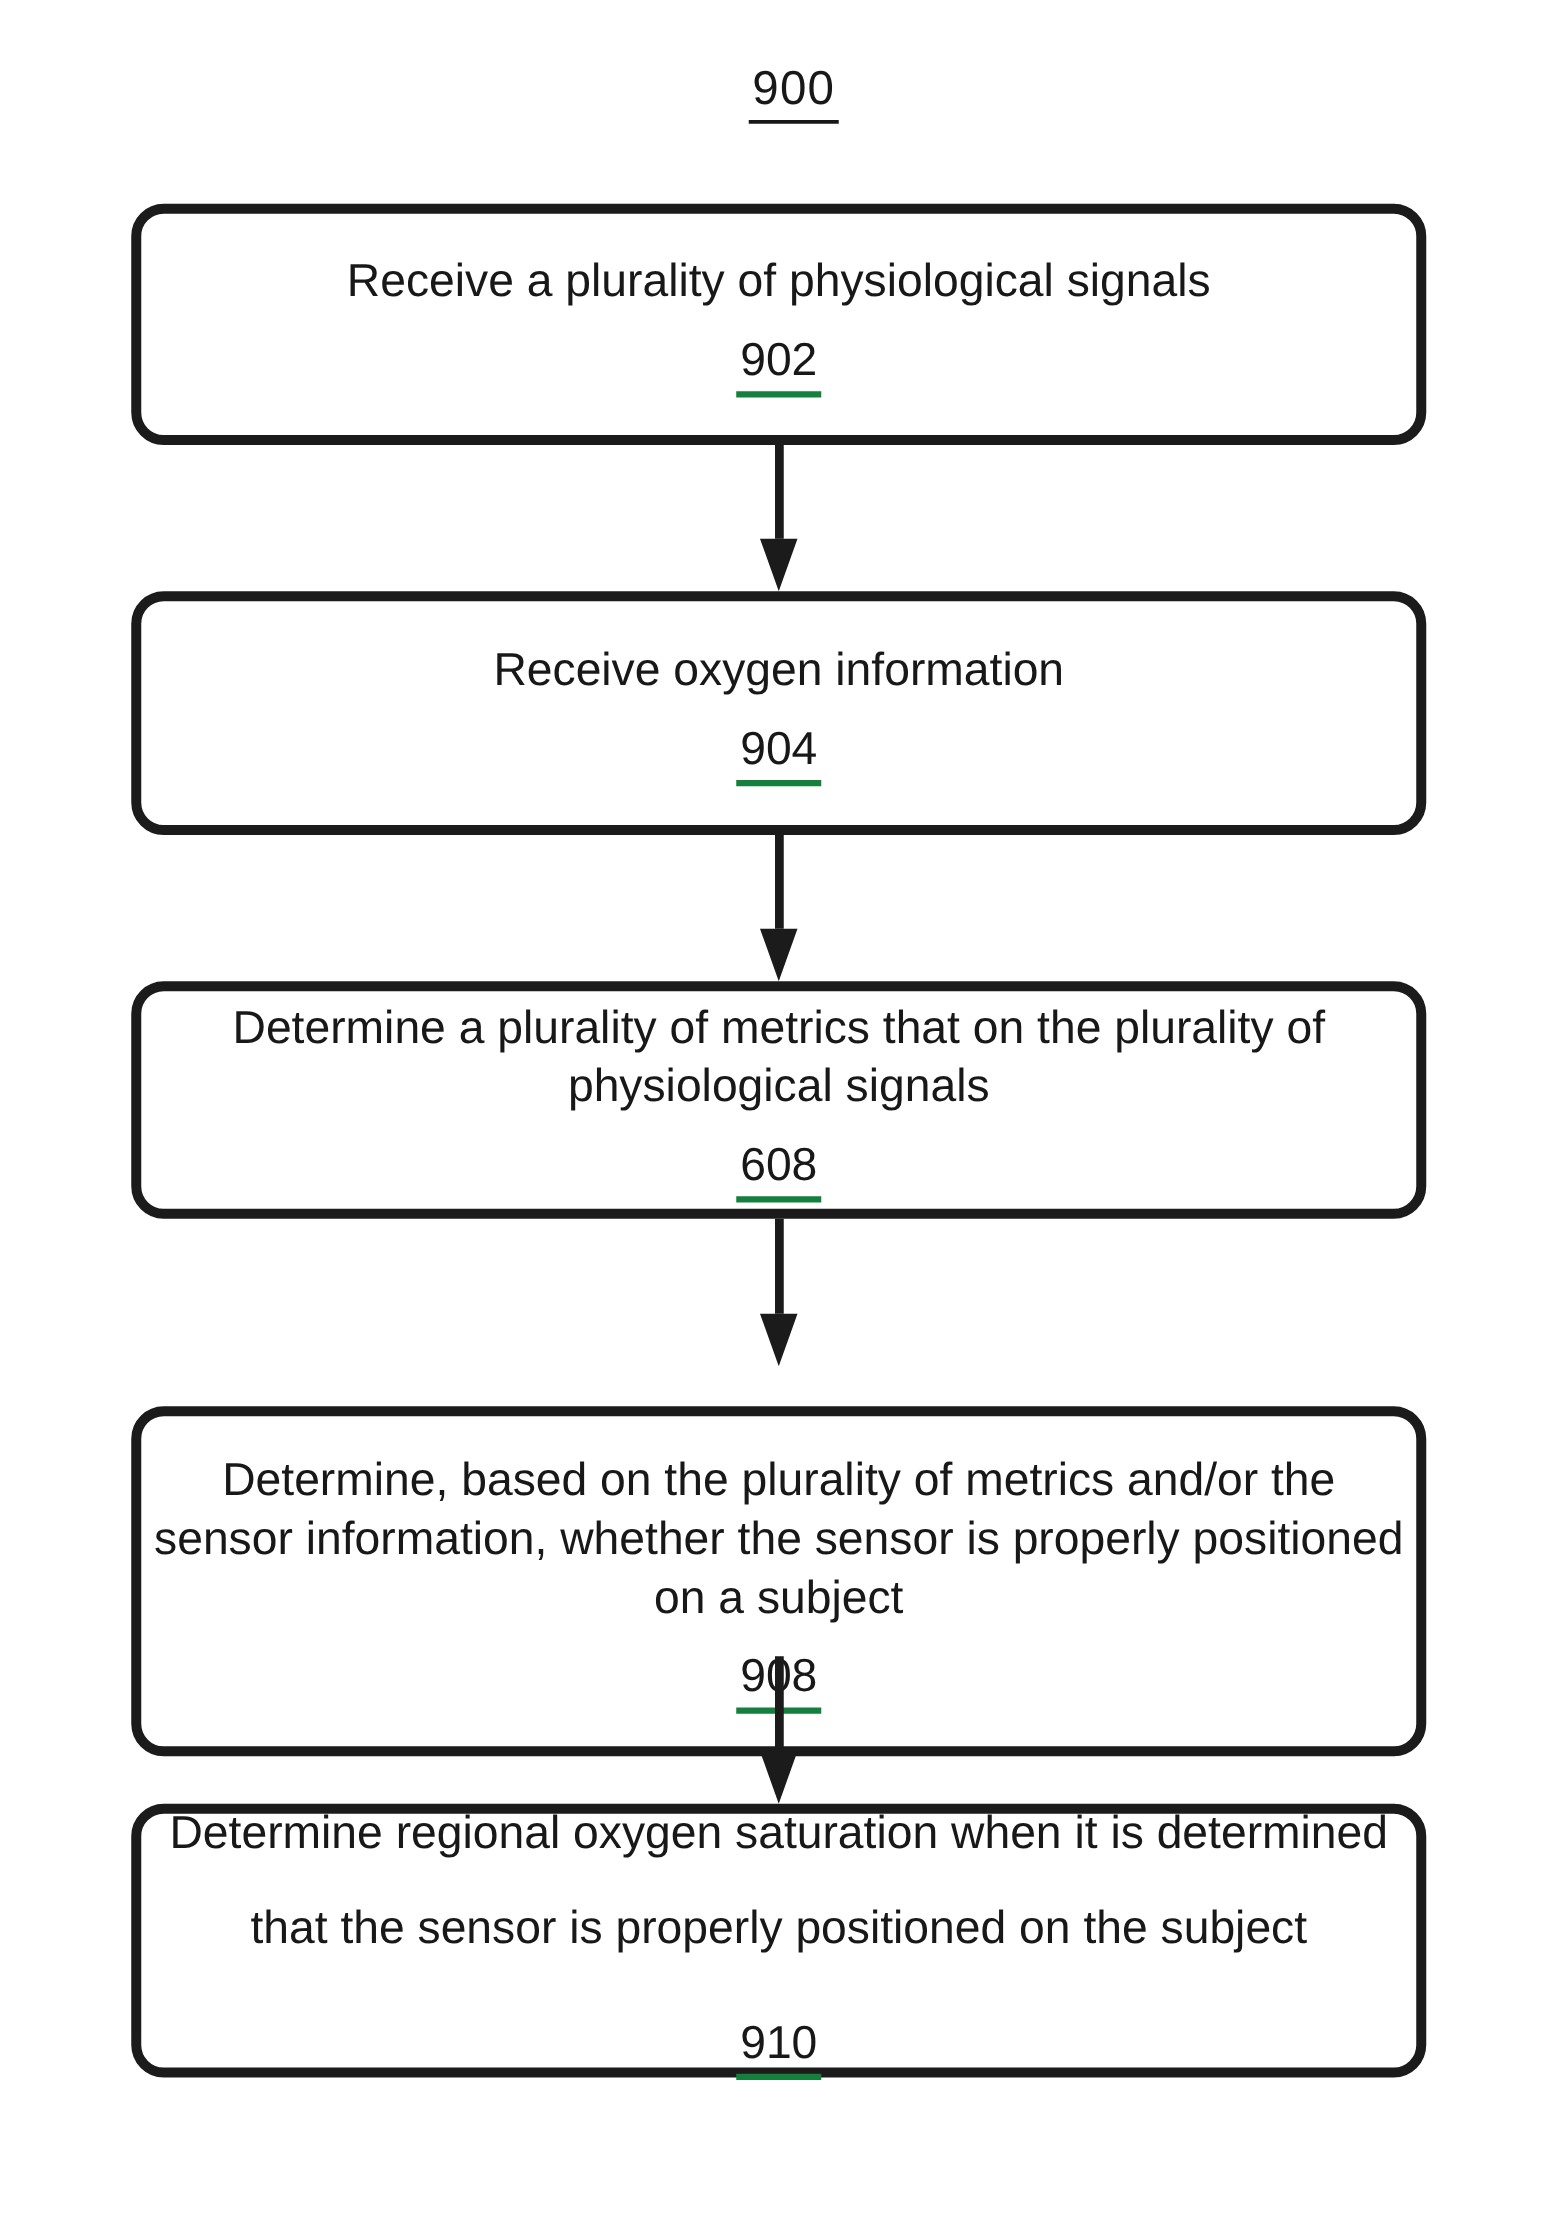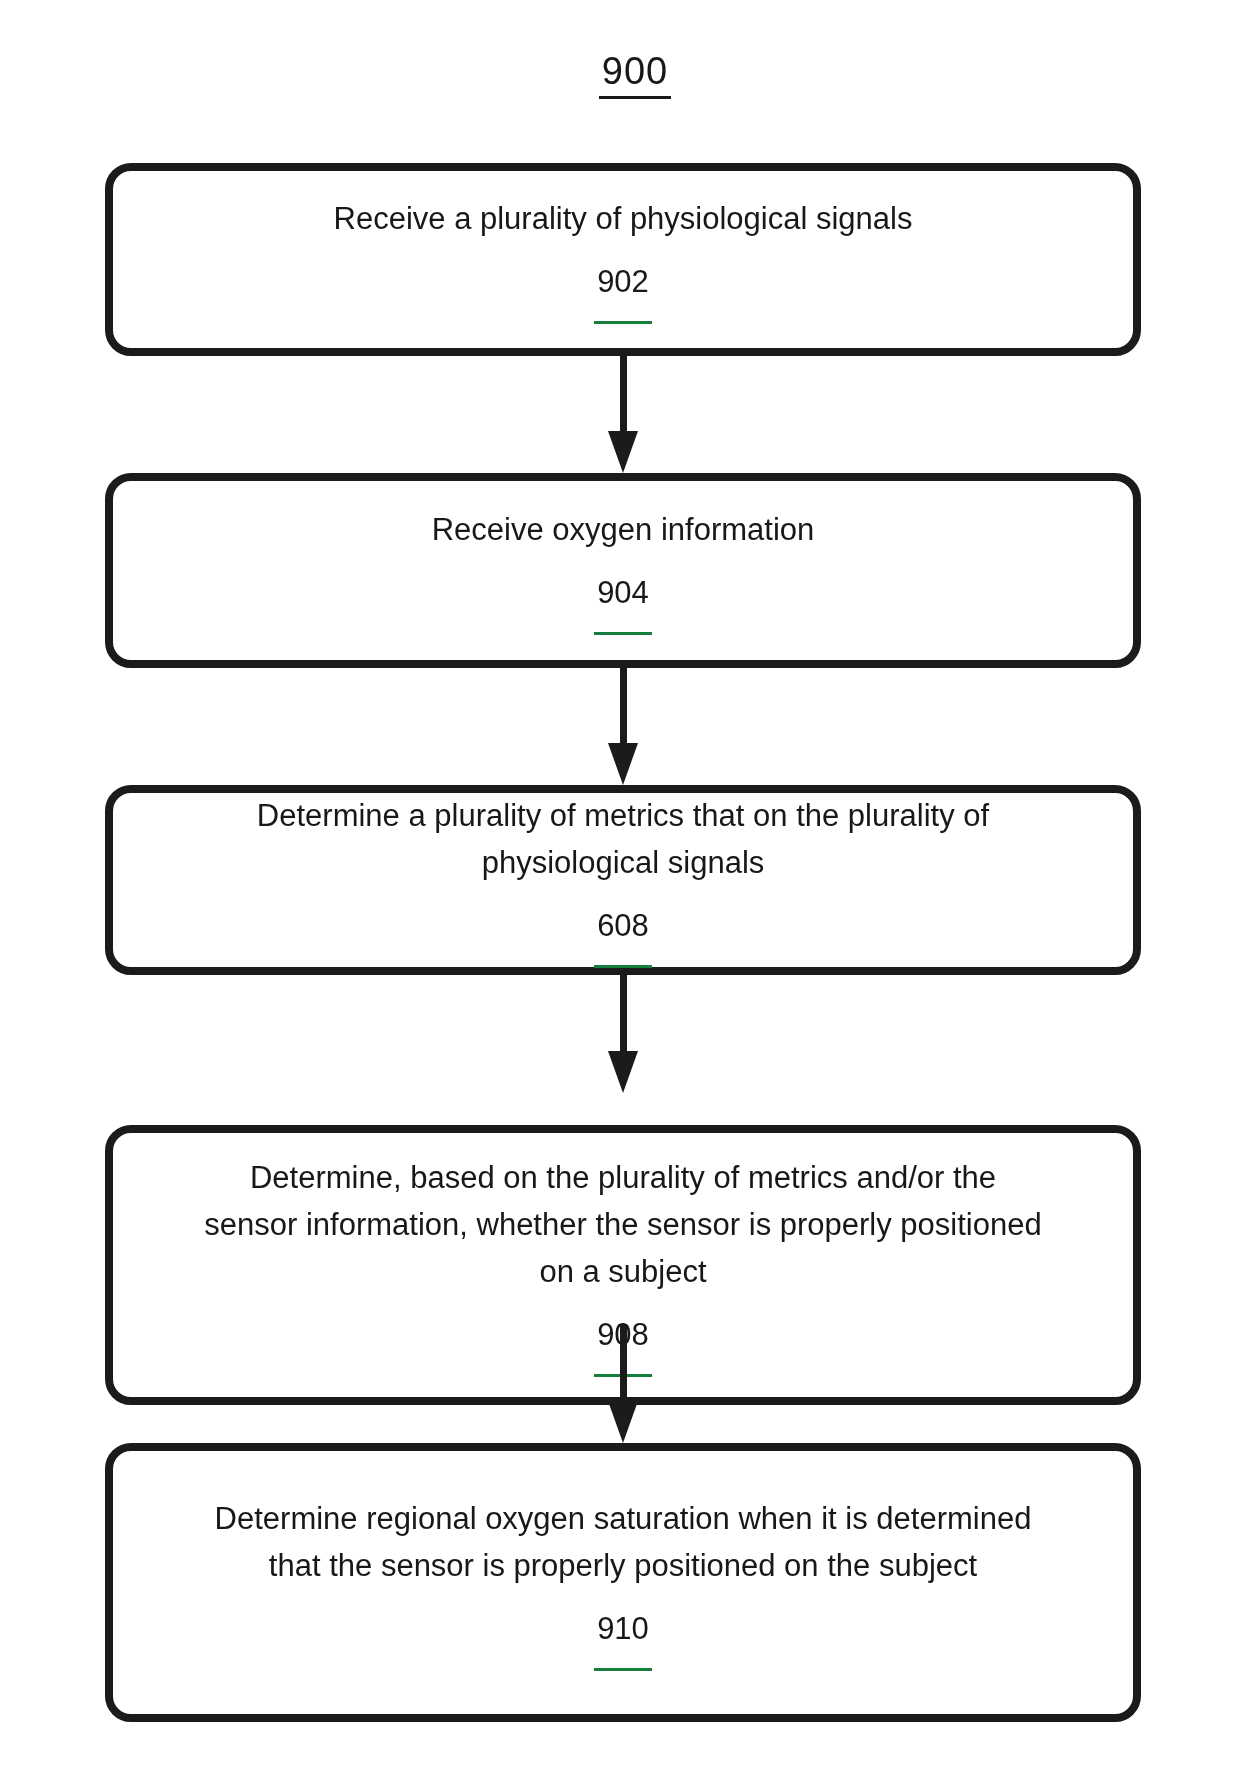--- a/index.html
+++ b/index.html
@@ -32,34 +32,34 @@
     left: 105px; width: 1036px;
     box-sizing: border-box;
     border: 8px solid #1b1b1b;
     border-radius: 26px;
     background: #ffffff;
     display: flex;
     flex-direction: column;
     align-items: center;
     justify-content: center;
     text-align: center;
-    font-size: 31px;
+    font-size: 37px;
     line-height: 47px;
   }
   .step-1 { top: 163px;  height: 193px; }
   .step-2 { top: 473px;  height: 195px; }
   .step-3 { top: 785px;  height: 190px; }
   .step-4 { top: 1125px; height: 280px; }
-  .step-5 { top: 1443px; height: 279px; }
+  .step-5 { top: 1443px; height: 219px; gap: 29px; }
   .line { white-space: nowrap; }
   .ref { margin-top: 16px; }
   .ref .u {
     display: inline-block;
-    border-bottom: 3px solid #15803d;
-    padding: 0 3px 16px 3px;
+    border-bottom: 5px solid #15803d;
+    padding: 0 3px 2px 3px;
   }
   .arrow {
     position: absolute;
     left: 608px; width: 30px;
     display: flex;
     flex-direction: column;
     align-items: center;
   }
   .arrow-1 { top: 356px;  height: 117px; }
   .arrow-2 { top: 668px;  height: 117px; }

